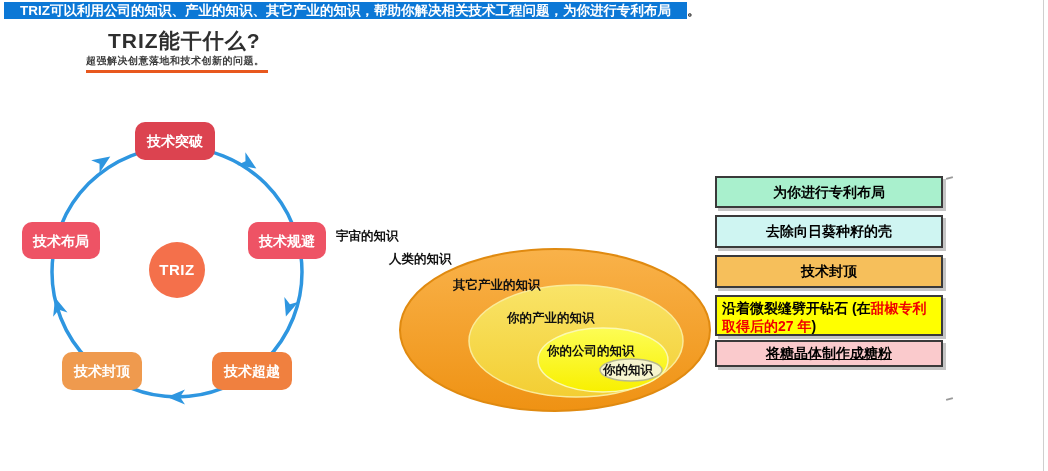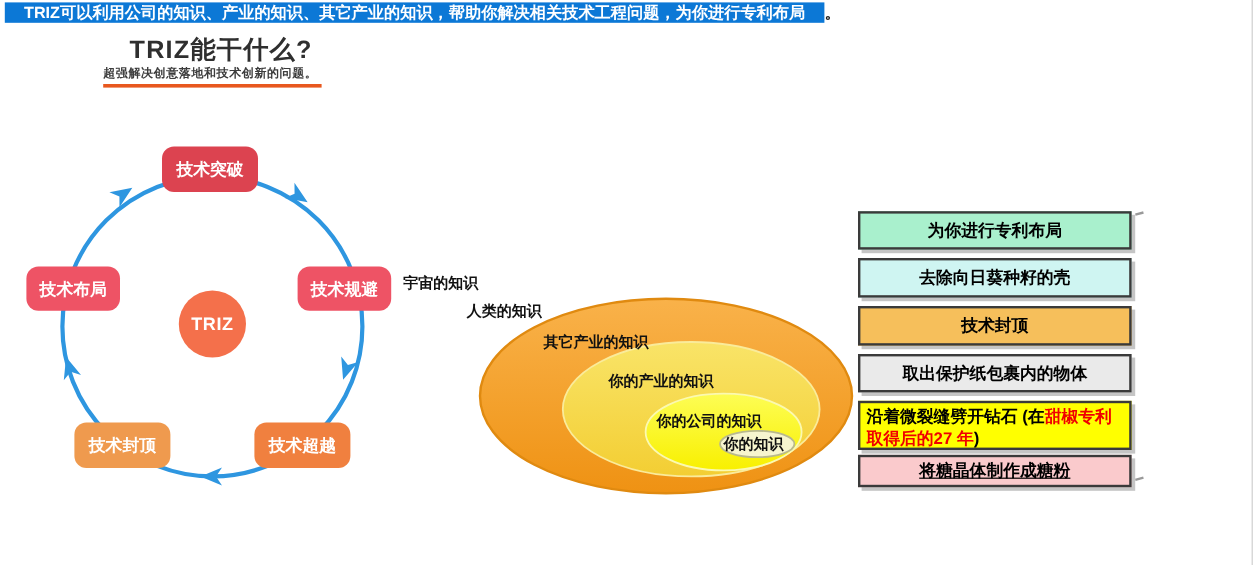--- a/index.html
+++ b/index.html
@@ -134,23 +134,20 @@
 <div class="examples">
   <div class="ex-box c1">
     <span>为你进行专利布局</span>
   </div>
   <div class="ex-box c2">
     <span>去除向日葵种籽的壳</span>
   </div>
   <div class="ex-box c3">
     <span>技术封顶</span>
   </div>
-  <div class="ex-box c4">
-    <span>取出保护纸包裹内的物体</span>
-  </div>
   <div class="ex-box c5">
     <span>沿着微裂缝劈开钻石 (在</span><span class="red">甜椒专利</span><br>
     <span class="red">取得后的27 年</span><span>)</span>
   </div>
   <div class="ex-box c6">
     <span>将糖晶体制作成糖粉</span>
   </div>
 </div>
 
 <div class="dash d1"></div>

